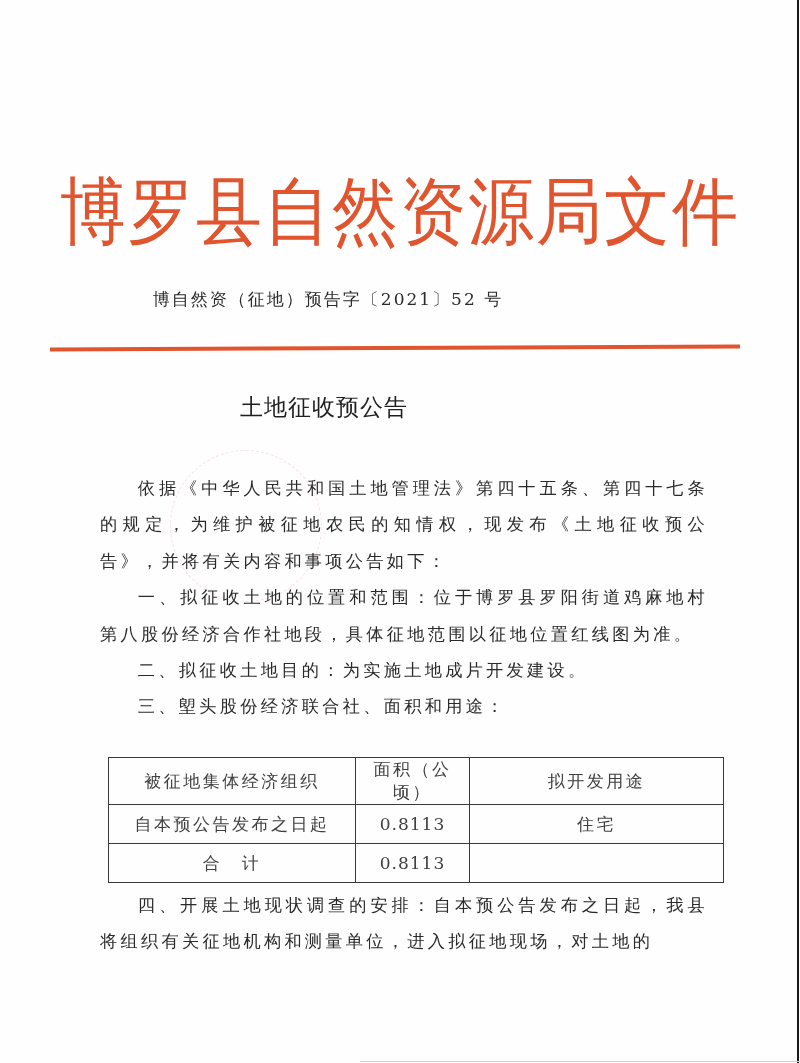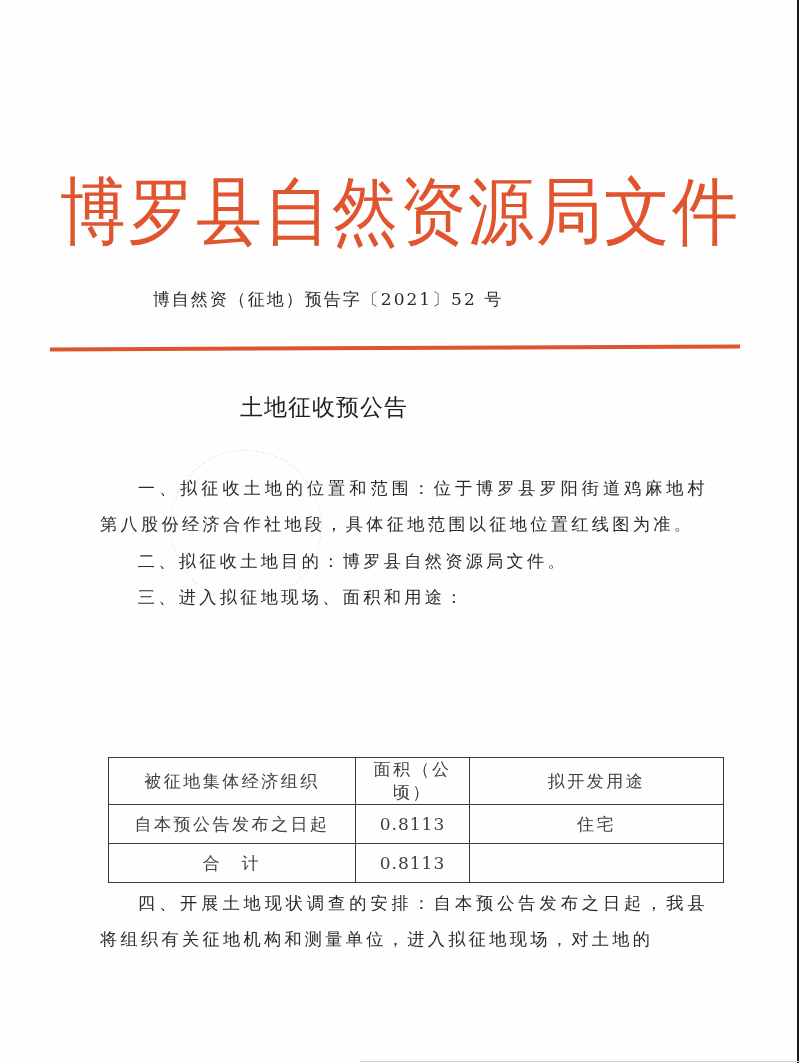--- a/index.html
+++ b/index.html
@@ -105,21 +105,20 @@
     .num { letter-spacing: 1px; }
     .body-text-2 {
       position: absolute;
       left: 100px; top: 887px;
       width: 608px;
       font-size: 17.2px;
       line-height: 36.4px;
       letter-spacing: 3.3px;
       color: #2a2a2a;
       text-align: justify;
-      font-family: Liberation Mono, monospace;
     }
     .body-text-2 p { margin: 0; text-indent: 2.2em; }
     .stamp-ghost {
       position: absolute;
       left: 170px; top: 450px;
       width: 150px; height: 150px;
       border: 1px dashed rgba(225, 90, 90, 0.18);
       border-radius: 50%;
       pointer-events: none;
     }
@@ -133,23 +132,24 @@
 
   <div class="masthead">博罗县自然资源局文件</div>
 
   <div class="doc-number">博自然资（征地）预告字〔2021〕52 号</div>
 
   <div class="red-rule"></div>
 
   <div class="title">土地征收预公告</div>
 
   <div class="body-text">
+    <p>依据《中华人民共和国土地管理法》第四十五条、第四十七条的规定，为维护被征地农民的知情权，现发布《土地征收预公告》，并将有关内容和事项公告如下：</p>
     <p>一、拟征收土地的位置和范围：位于博罗县罗阳街道鸡麻地村第八股份经济合作社地段，具体征地范围以征地位置红线图为准。</p>
-    <p>二、拟征收土地目的：博罗县自然资源局文件。</p>
-    <p>三、进入拟征地现场、面积和用途：</p>
+    <p>二、拟征收土地目的：为实施土地成片开发建设。</p>
+    <p>三、塱头股份经济联合社、面积和用途：</p>
   </div>
 
   <table class="doc-table">
     <tbody>
         <tr>
       <td class="c1">被征地集体经济组织</td>
       <td class="c2">面积（公顷）</td>
       <td class="c3">拟开发用途</td>
     </tr>
     <tr>

